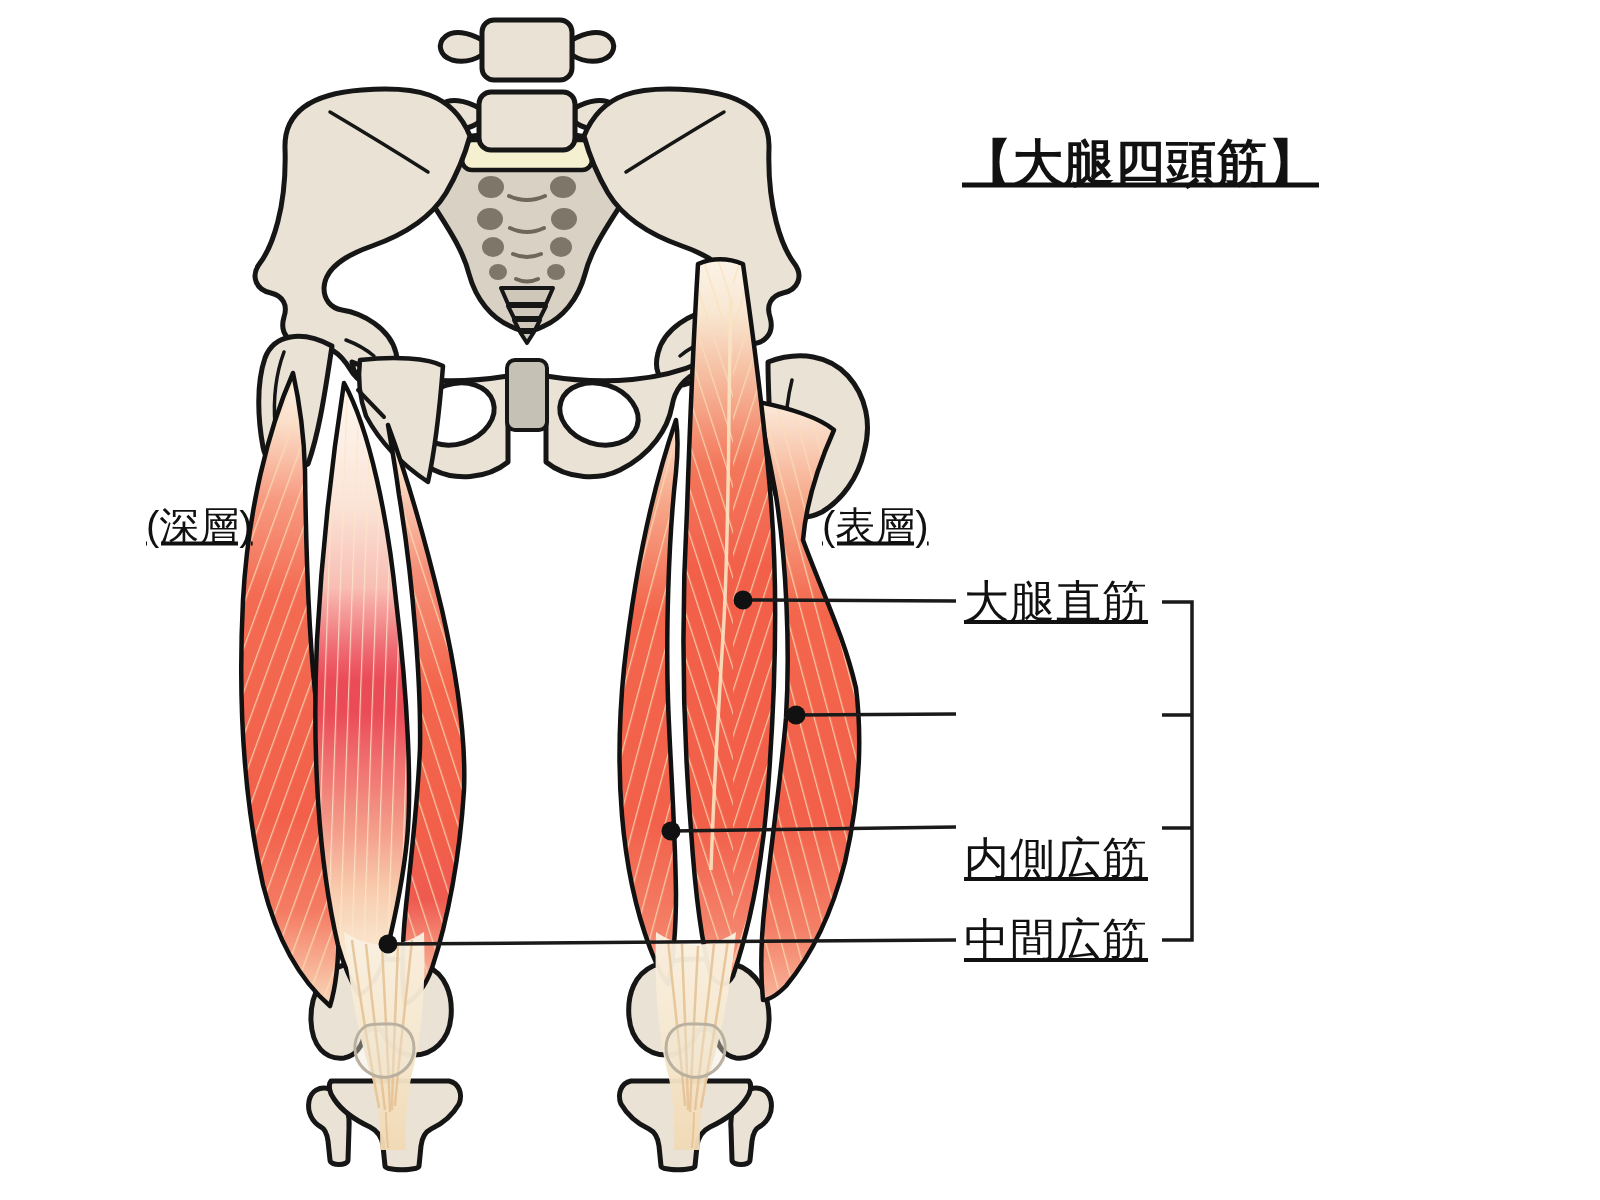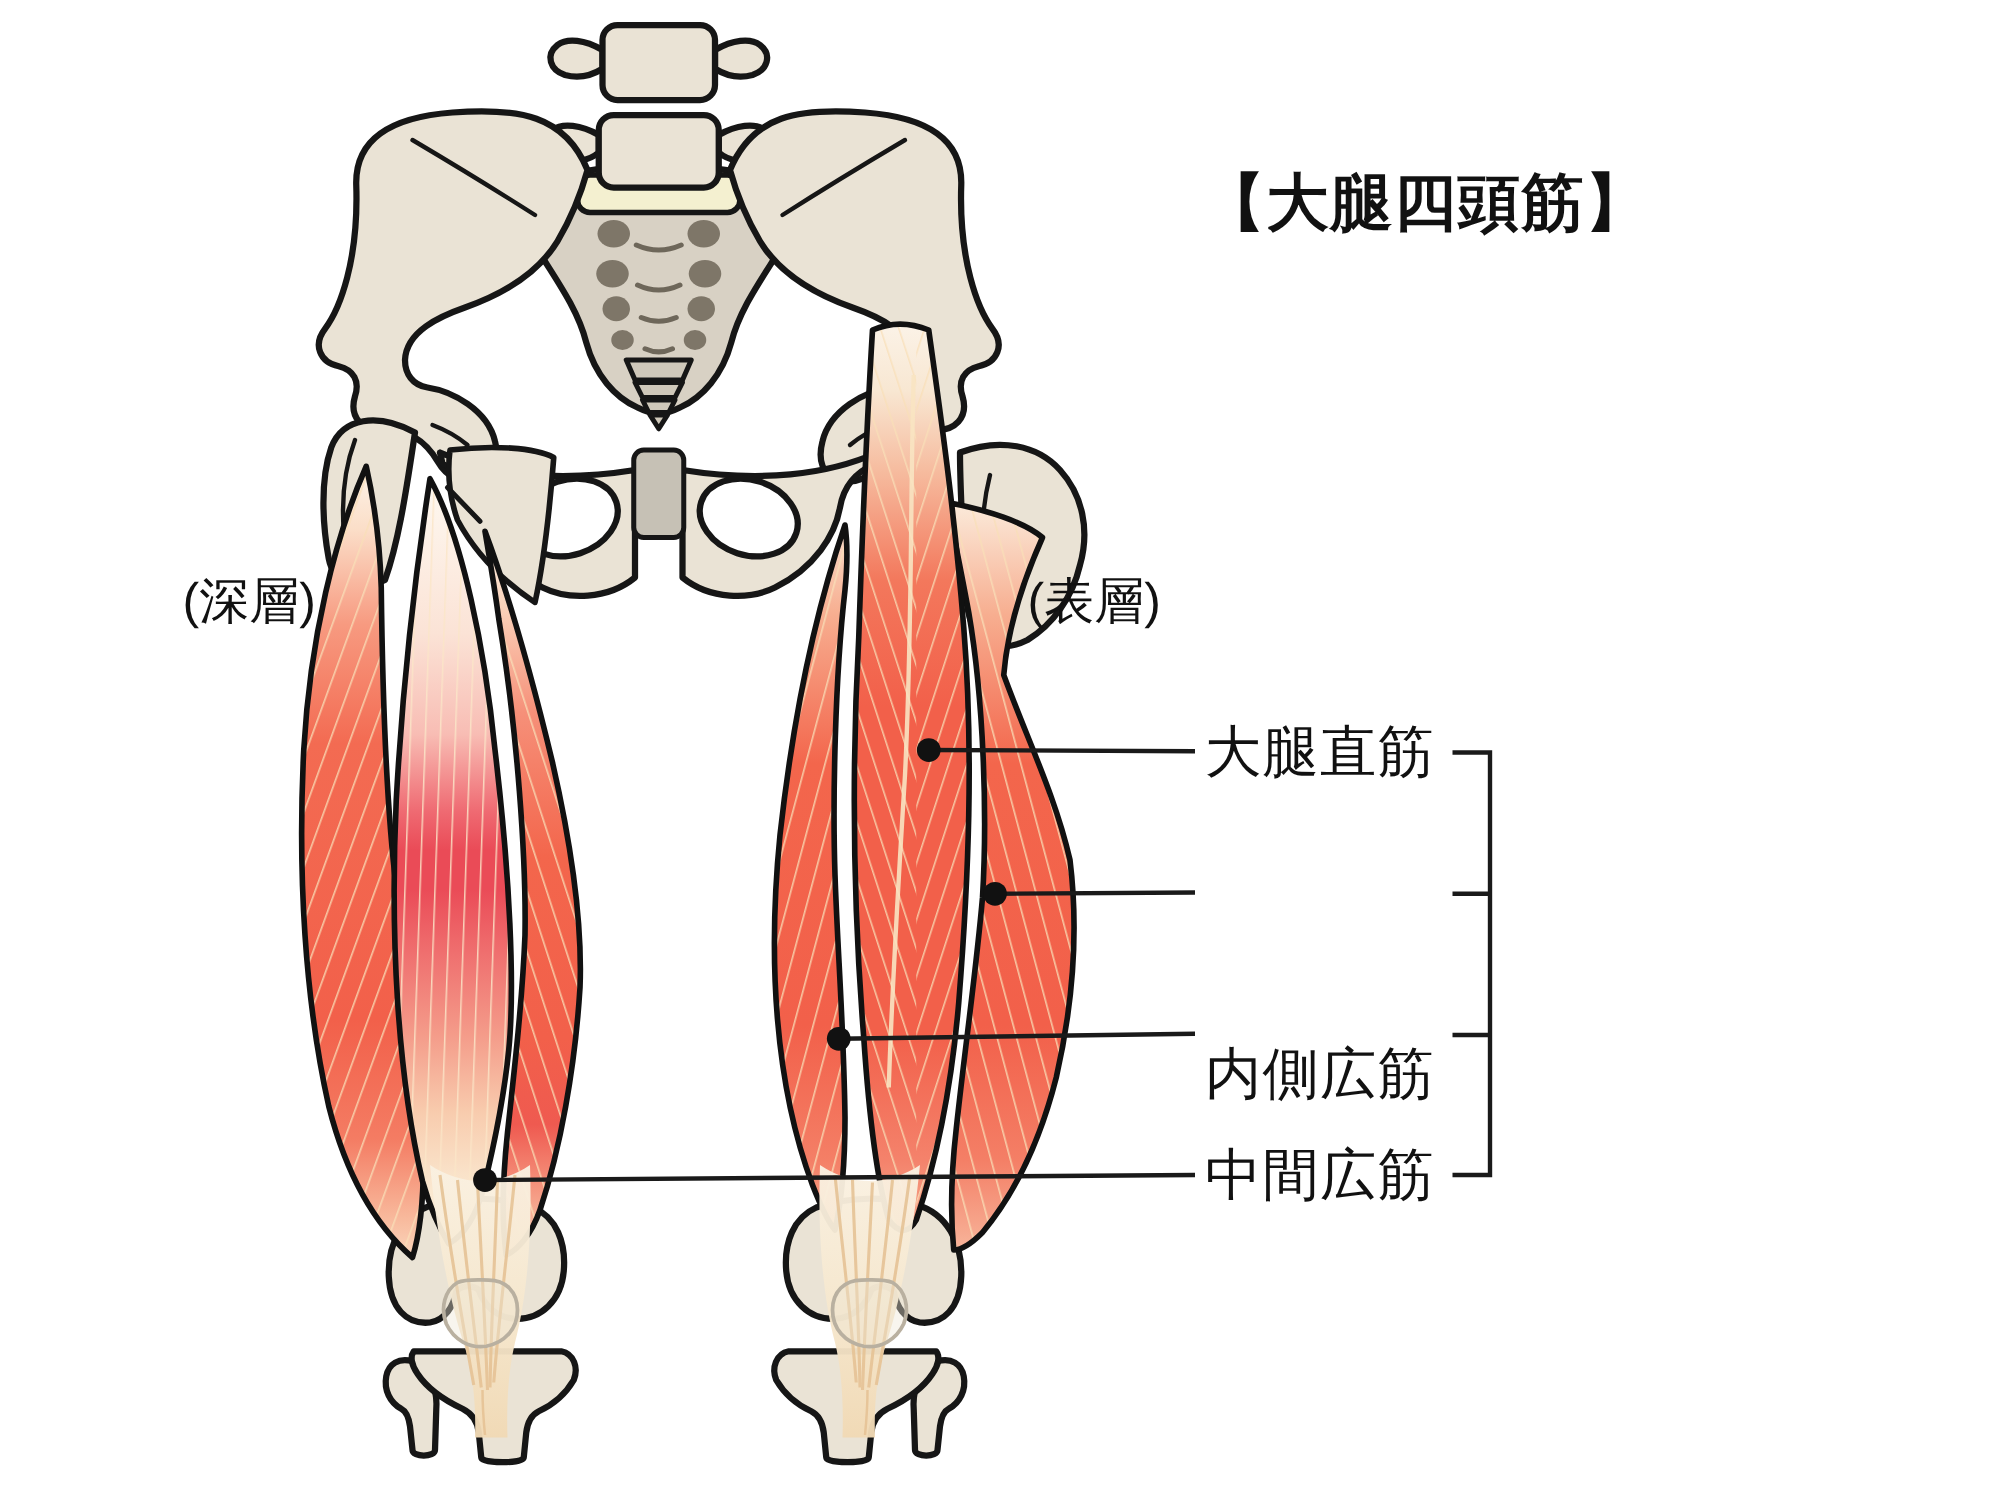--- a/index.html
+++ b/index.html
@@ -1,21 +1,21 @@
 <!DOCTYPE html>
 <html><head>
 <meta charset="utf-8">
 <style>
   html,body{margin:0;padding:0;background:#ffffff;}
   .stage{position:relative;width:1600px;height:1200px;background:#ffffff;overflow:hidden;
          font-family:"Liberation Sans","DejaVu Sans",sans-serif;}
   .stage svg{position:absolute;left:0;top:0;}
-  .lbl{position:absolute;color:#111;white-space:nowrap;transform:translateY(-50%);}
+  .lbl{position:absolute;color:#111;white-space:nowrap;transform:translateY(-50%);text-decoration:underline;}
   .title{font-size:50px;font-weight:600;letter-spacing:1px;}
-  .layer{font-size:40px;font-weight:500;}
+  .layer{font-size:40px;font-weight:500;margin-top:45px;}
   .muscle{font-size:45px;font-weight:500;letter-spacing:1px;}
   .group{font-size:46px;font-weight:500;letter-spacing:1px;}
 </style>
 </head>
 <body>
 
 <div class="stage">
 
 <svg width="1600" height="1200" viewBox="0 0 1600 1200">
   <defs>

